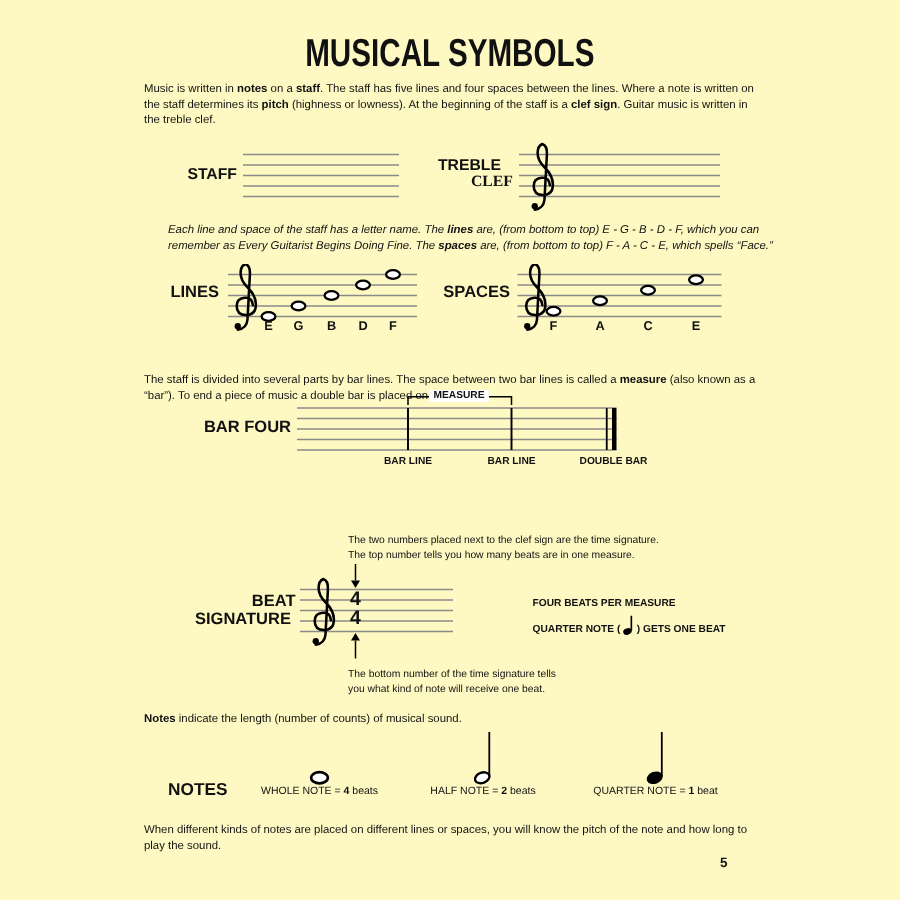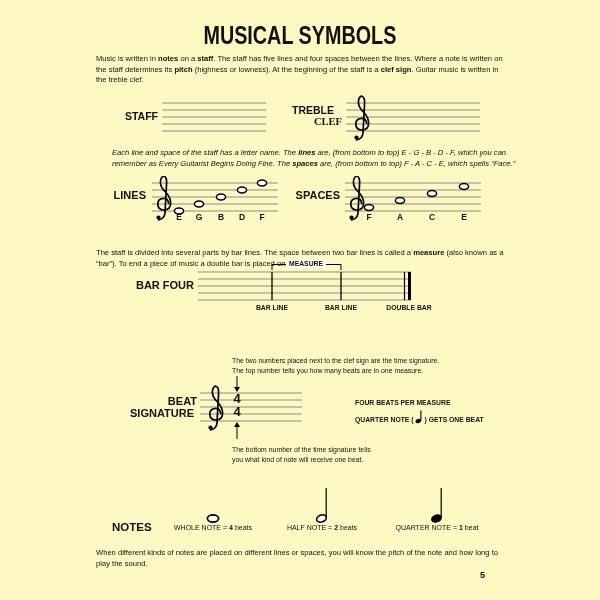--- a/index.html
+++ b/index.html
@@ -123,20 +123,21 @@
   <div class="abs smlbl" style="left:355px;top:399px;font-weight:bold;">FOUR BEATS PER MEASURE</div>
   <div class="abs qrow" style="left:355px;top:409px;">
     <span class="smlbl">QUARTER NOTE (</span>
     <svg width="9" height="15">
       <ellipse cx="3.3" cy="12" rx="2.9" ry="2.1" fill="#000" transform="rotate(-20 3.3 12)"></ellipse>
       <line x1="5.9" y1="11.5" x2="5.9" y2="1.5" stroke="#000" stroke-width="1.1"></line>
     </svg>
     <span class="smlbl">) GETS ONE BEAT</span>
   </div>
 
+  <div class="abs para" style="left:96px;top:474px;width:412px;"><b>Notes</b> indicate the length (number of counts) of musical sound.</div>
 
   <div class="abs medlbl" style="left:112px;top:521px;font-size:11.5px;">NOTES</div>
 
   <svg class="abs" style="left:202px;top:512px;" width="22" height="13">
     <ellipse cx="11" cy="6.5" rx="5.6" ry="3.7" fill="#fff" stroke="#000" stroke-width="1.8"></ellipse>
   </svg>
   <div class="abs cap center" style="left:213px;top:524px;">WHOLE NOTE = <b>4</b> beats</div>
 
   <svg class="abs" style="left:311px;top:486px;" width="22" height="38">
     <ellipse cx="10.5" cy="32.5" rx="5" ry="3.4" fill="#fff" stroke="#000" stroke-width="1.6" transform="rotate(-20 10.5 32.5)"></ellipse>

